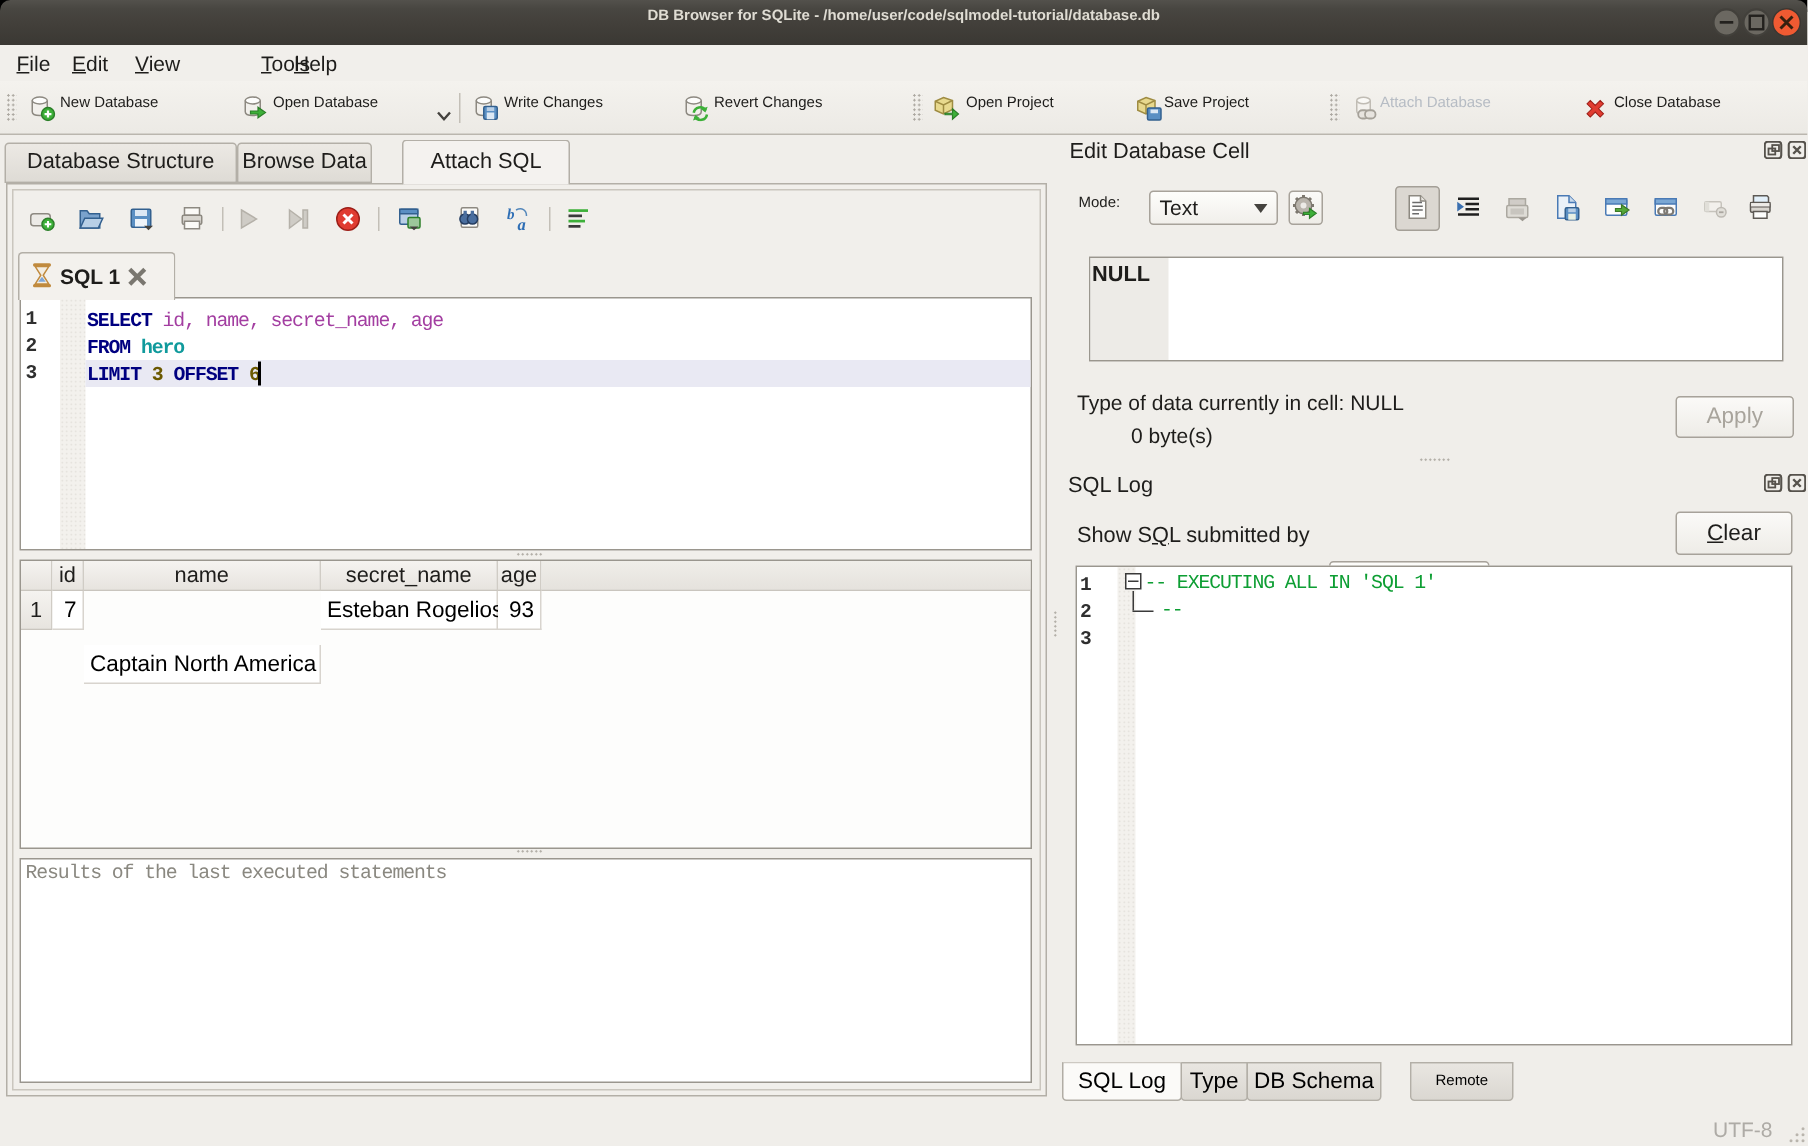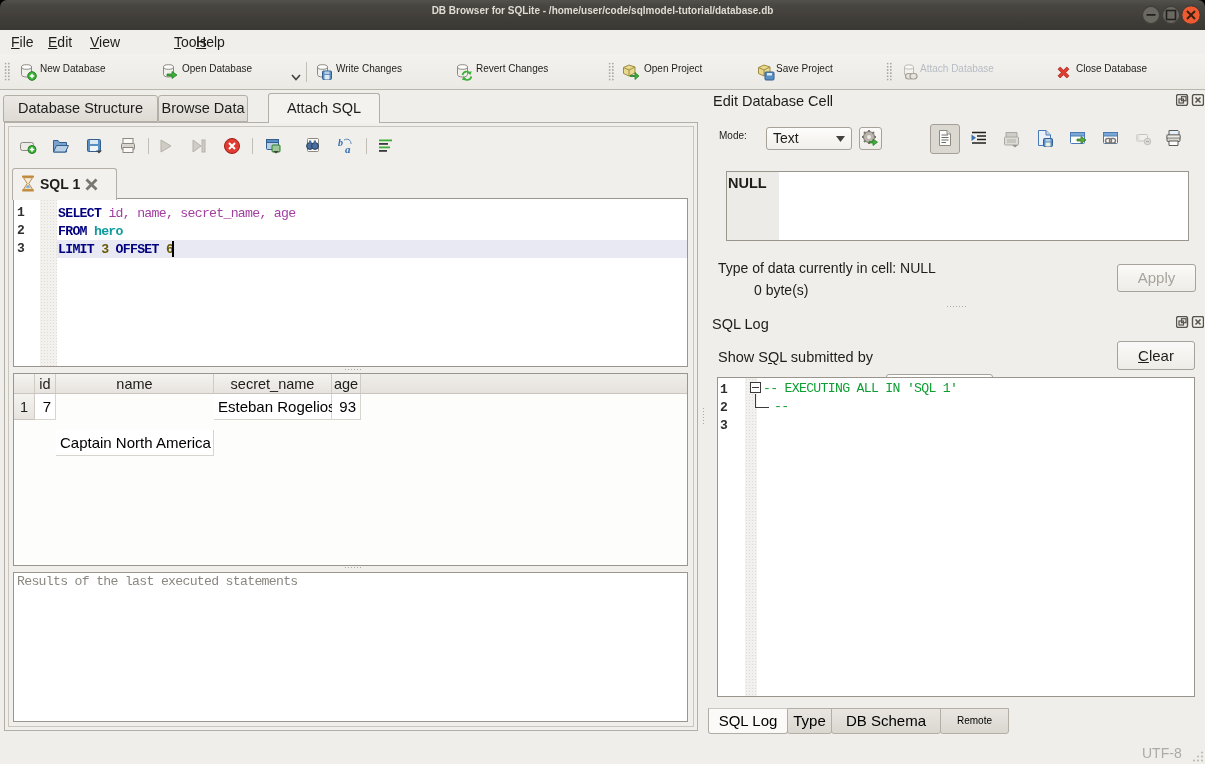--- a/index.html
+++ b/index.html
@@ -346,21 +346,21 @@
 <div class="abs foldmargin" style="left:745px; top:378px; width:12px; height:318px; z-index:3;"></div>
 <div class="abs mono" style="left:720px; top:381px; font-size:13px; font-weight:bold; color:#2f2f2f; line-height:18px; z-index:4;">1<br>2<br>3</div>
 <div class="abs" style="left:750px; top:382px; width:11px; height:11px; background:#fff; border:1px solid #3a3a3a; z-index:5;"></div>
 <div class="abs" style="left:752px; top:387px; width:7px; height:1px; background:#3a3a3a; z-index:6;"></div>
 <div class="abs" style="left:755px; top:394px; width:1px; height:13px; background:#3a3a3a; z-index:4;"></div>
 <div class="abs" style="left:755px; top:407px; width:14px; height:1px; background:#3a3a3a; z-index:4;"></div>
 <div class="abs mono" style="left:763px; top:380px; font-size:13.2px; letter-spacing:-0.72px; line-height:18px; color:#0d9e33; white-space:pre; z-index:4;">-- EXECUTING ALL IN 'SQL 1'</div>
 <div class="abs mono" style="left:774px; top:398px; font-size:13.2px; letter-spacing:-0.72px; line-height:18px; color:#0d9e33; z-index:4;">--</div>
 
 <div class="abs" style="left:787px; top:708px; width:45px; height:26px; background:linear-gradient(#e9e6e1,#dad7d1); border:1px solid #b3afa7; border-radius:0 0 3px 3px; font-size:15px; text-align:center; line-height:24px; z-index:2;">Type</div>
-<div class="abs" style="left:831px; top:708px; width:110px; height:26px; background:linear-gradient(#e9e6e1,#dad7d1); border:1px solid #b3afa7; border-radius:0 0 3px 3px; font-size:15px; text-align:center; line-height:24px; z-index:2;">DB Schema</div>
+<div class="abs" style="left:831px; top:708px; width:90px; height:26px; background:linear-gradient(#e9e6e1,#dad7d1); border:1px solid #b3afa7; border-radius:0 0 3px 3px; font-size:15px; text-align:center; line-height:24px; z-index:2;">DB Schema</div>
 <div class="abs" style="left:940px; top:708px; width:69px; height:26px; background:linear-gradient(#e9e6e1,#dad7d1); border:1px solid #b3afa7; border-radius:0 0 3px 3px; font-size:10px; text-align:center; line-height:24px; z-index:2;">Remote</div>
 <div class="abs" style="left:708px; top:708px; width:80px; height:26px; background:#fbfaf8; border:1px solid #b1ada5; border-top:1px solid #cdc9c2; border-radius:0 0 3px 3px; font-size:15px; text-align:center; line-height:24px; z-index:3;">SQL Log</div>
 
 <div class="abs" style="left:1142px; top:745px; font-size:14px; color:#aeaba6;">UTF-8</div>
 <div class="abs dots-h" style="left:702px; top:407px; width:3px; height:18px;"></div>
 <svg class="abs" style="left:1191px; top:751px;" width="13" height="12" viewBox="0 0 13 12">
   <g fill="#b9b5ad">
       <circle cx="11" cy="1.5" r="1"></circle>
       <circle cx="7" cy="5.5" r="1"></circle>
       <circle cx="11" cy="5.5" r="1"></circle>

